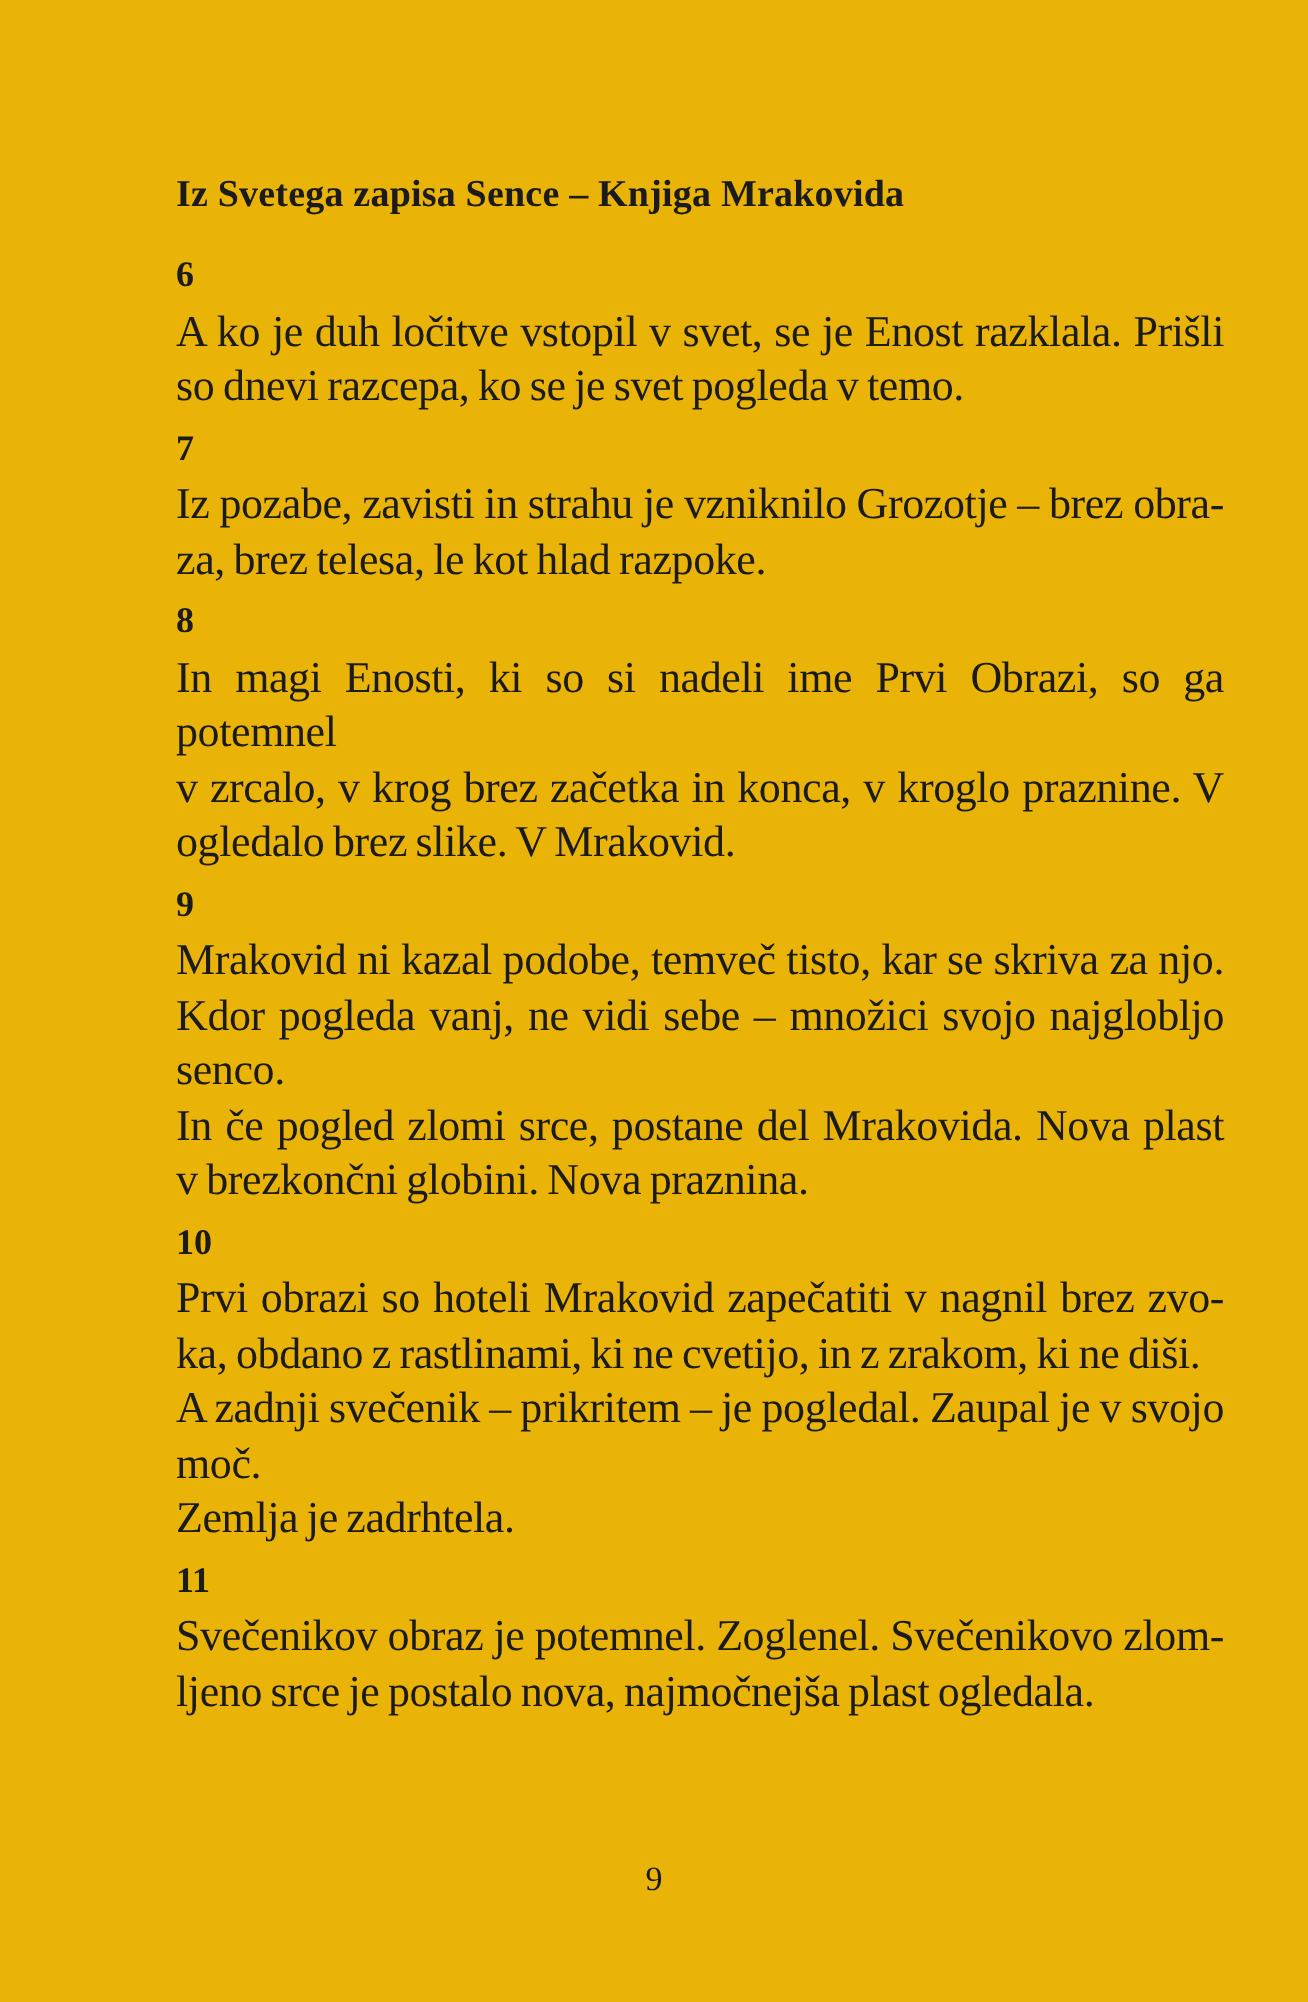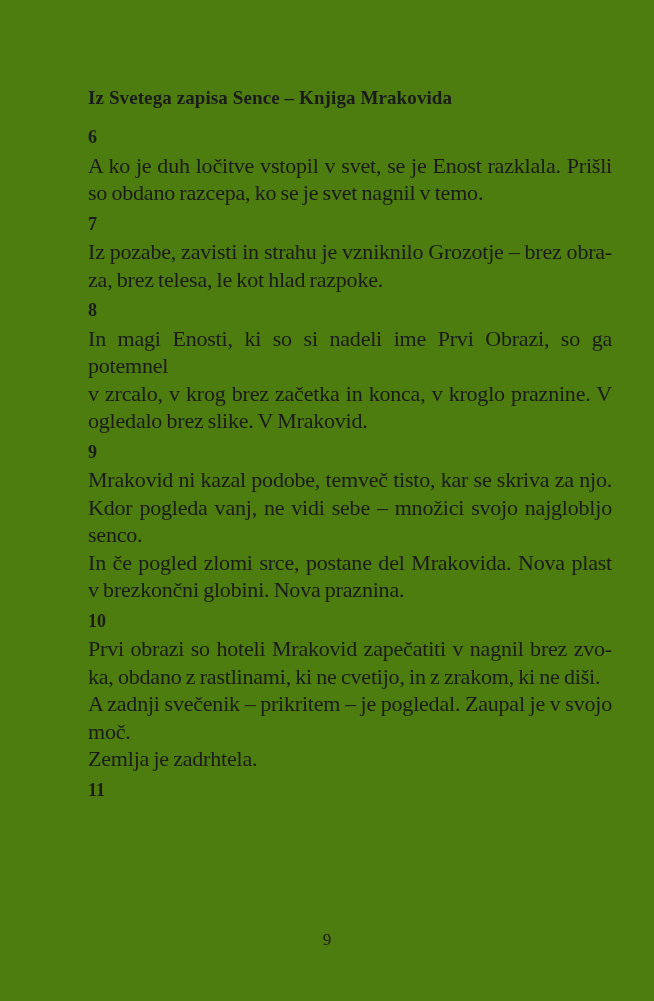--- a/index.html
+++ b/index.html
@@ -4,21 +4,21 @@
 <style>
   html, body {
     margin: 0;
     padding: 0;
     background: #ffffff;
   }
   .book-page {
     position: relative;
     width: 654px;
     height: 1001px;
-    background: #4d7c0f;
+    background: #eab308;
     font-family: "Liberation Serif", "DejaVu Serif", serif;
     color: #1b1b1b;
     overflow: hidden;
   }
   .text-block {
     position: absolute;
     left: 88px;
     top: 84px;
     width: 524px;
   }
@@ -69,21 +69,21 @@
 <body>
 
 <div class="book-page">
   <div class="text-block">
     <div class="doc-title">Iz Svetega zapisa Sence – Knjiga Mrakovida</div>
     <div>
         <div class="section">
           <div class="section-number">6</div>
           <div class="paragraph">
             <div class="line">A ko je duh ločitve vstopil v svet, se je Enost razklala. Prišli</div>
-            <div class="line last">so obdano razcepa, ko se je svet nagnil v temo.</div>
+            <div class="line last">so dnevi razcepa, ko se je svet pogleda v temo.</div>
           </div>
         </div>
         <div class="section">
           <div class="section-number">7</div>
           <div class="paragraph">
             <div class="line">Iz pozabe, zavisti in strahu je vzniknilo Grozotje – brez obra-</div>
             <div class="line last">za, brez telesa, le kot hlad razpoke.</div>
           </div>
         </div>
         <div class="section">
@@ -115,17 +115,21 @@
           <div class="paragraph">
             <div class="line">A zadnji svečenik – prikritem – je pogledal. Zaupal je v svojo</div>
             <div class="line last">moč.</div>
           </div>
           <div class="paragraph">
             <div class="line last">Zemlja je zadrhtela.</div>
           </div>
         </div>
         <div class="section">
           <div class="section-number">11</div>
+          <div class="paragraph">
+            <div class="line">Svečenikov obraz je potemnel. Zoglenel. Svečenikovo zlom-</div>
+            <div class="line last">ljeno srce je postalo nova, najmočnejša plast ogledala.</div>
+          </div>
         </div>
       </div>
   </div>
   <div class="page-number">9</div>
 </div>
 
 </body></html>

